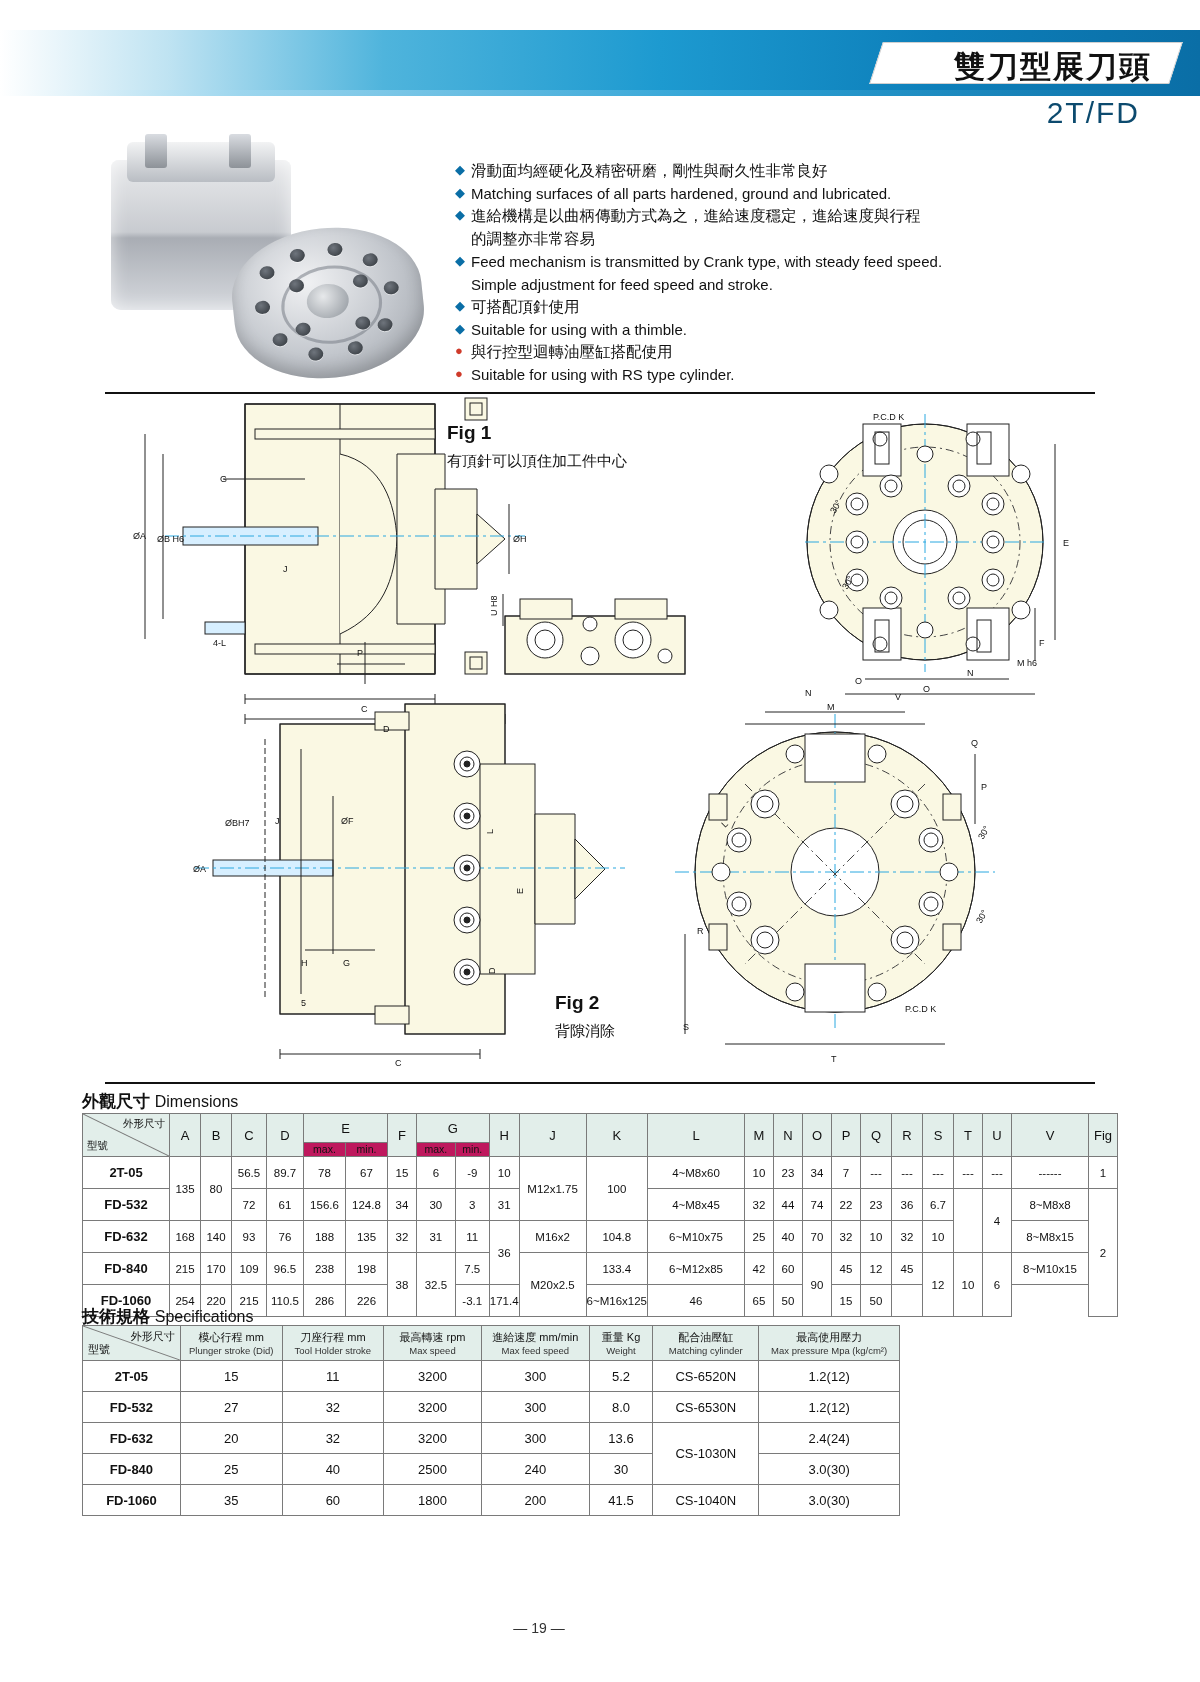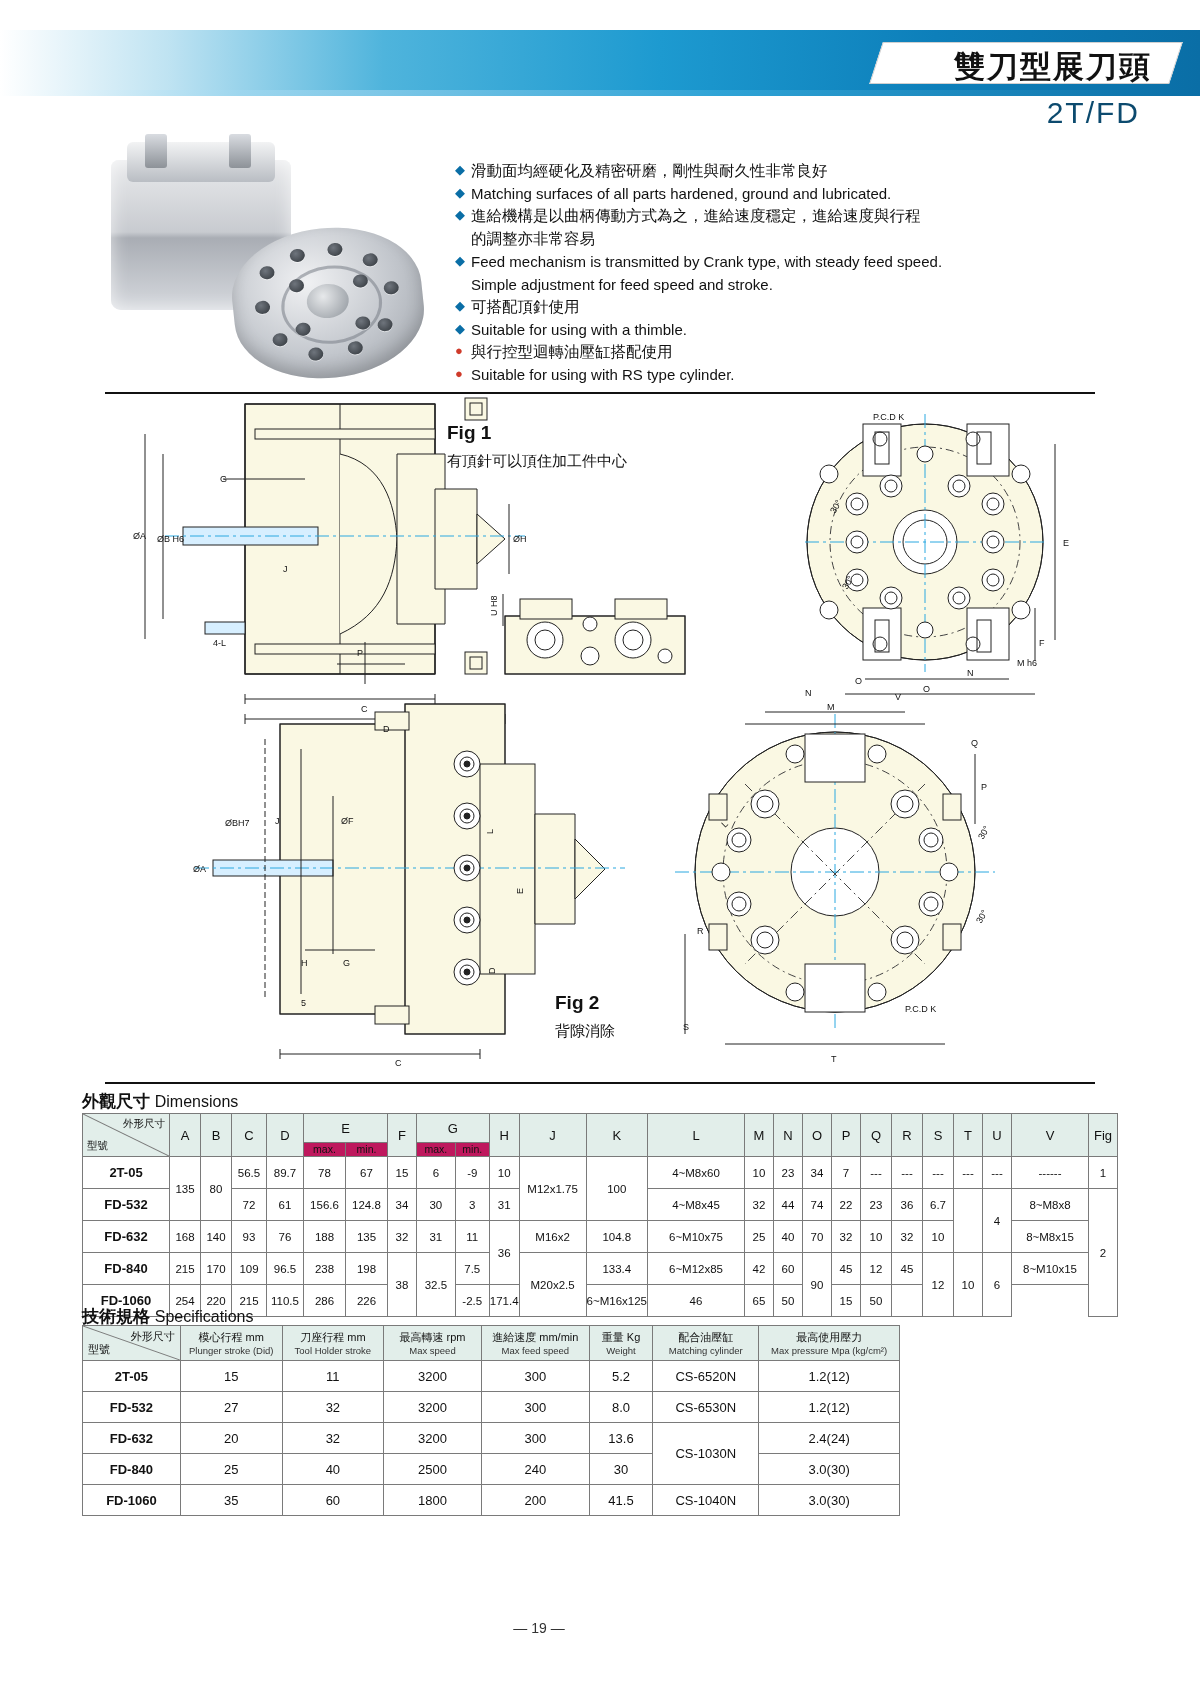--- a/index.html
+++ b/index.html
@@ -613,21 +613,21 @@
   </tr>
 
   <tr>
     <td class="model">FD-1060</td>
     <td>254</td>
     <td>220</td>
     <td>215</td>
     <td>110.5</td>
     <td>286</td>
     <td>226</td>
-    <td>-2.5</td>
+    <td>-3.1</td>
     <td>171.4</td>
     <td>6~M16x125</td>
     <td>46</td>
     <td>65</td>
     <td>50</td>
     <td>15</td>
     <td>50</td>
     <td></td>
   </tr>
 </tbody>

